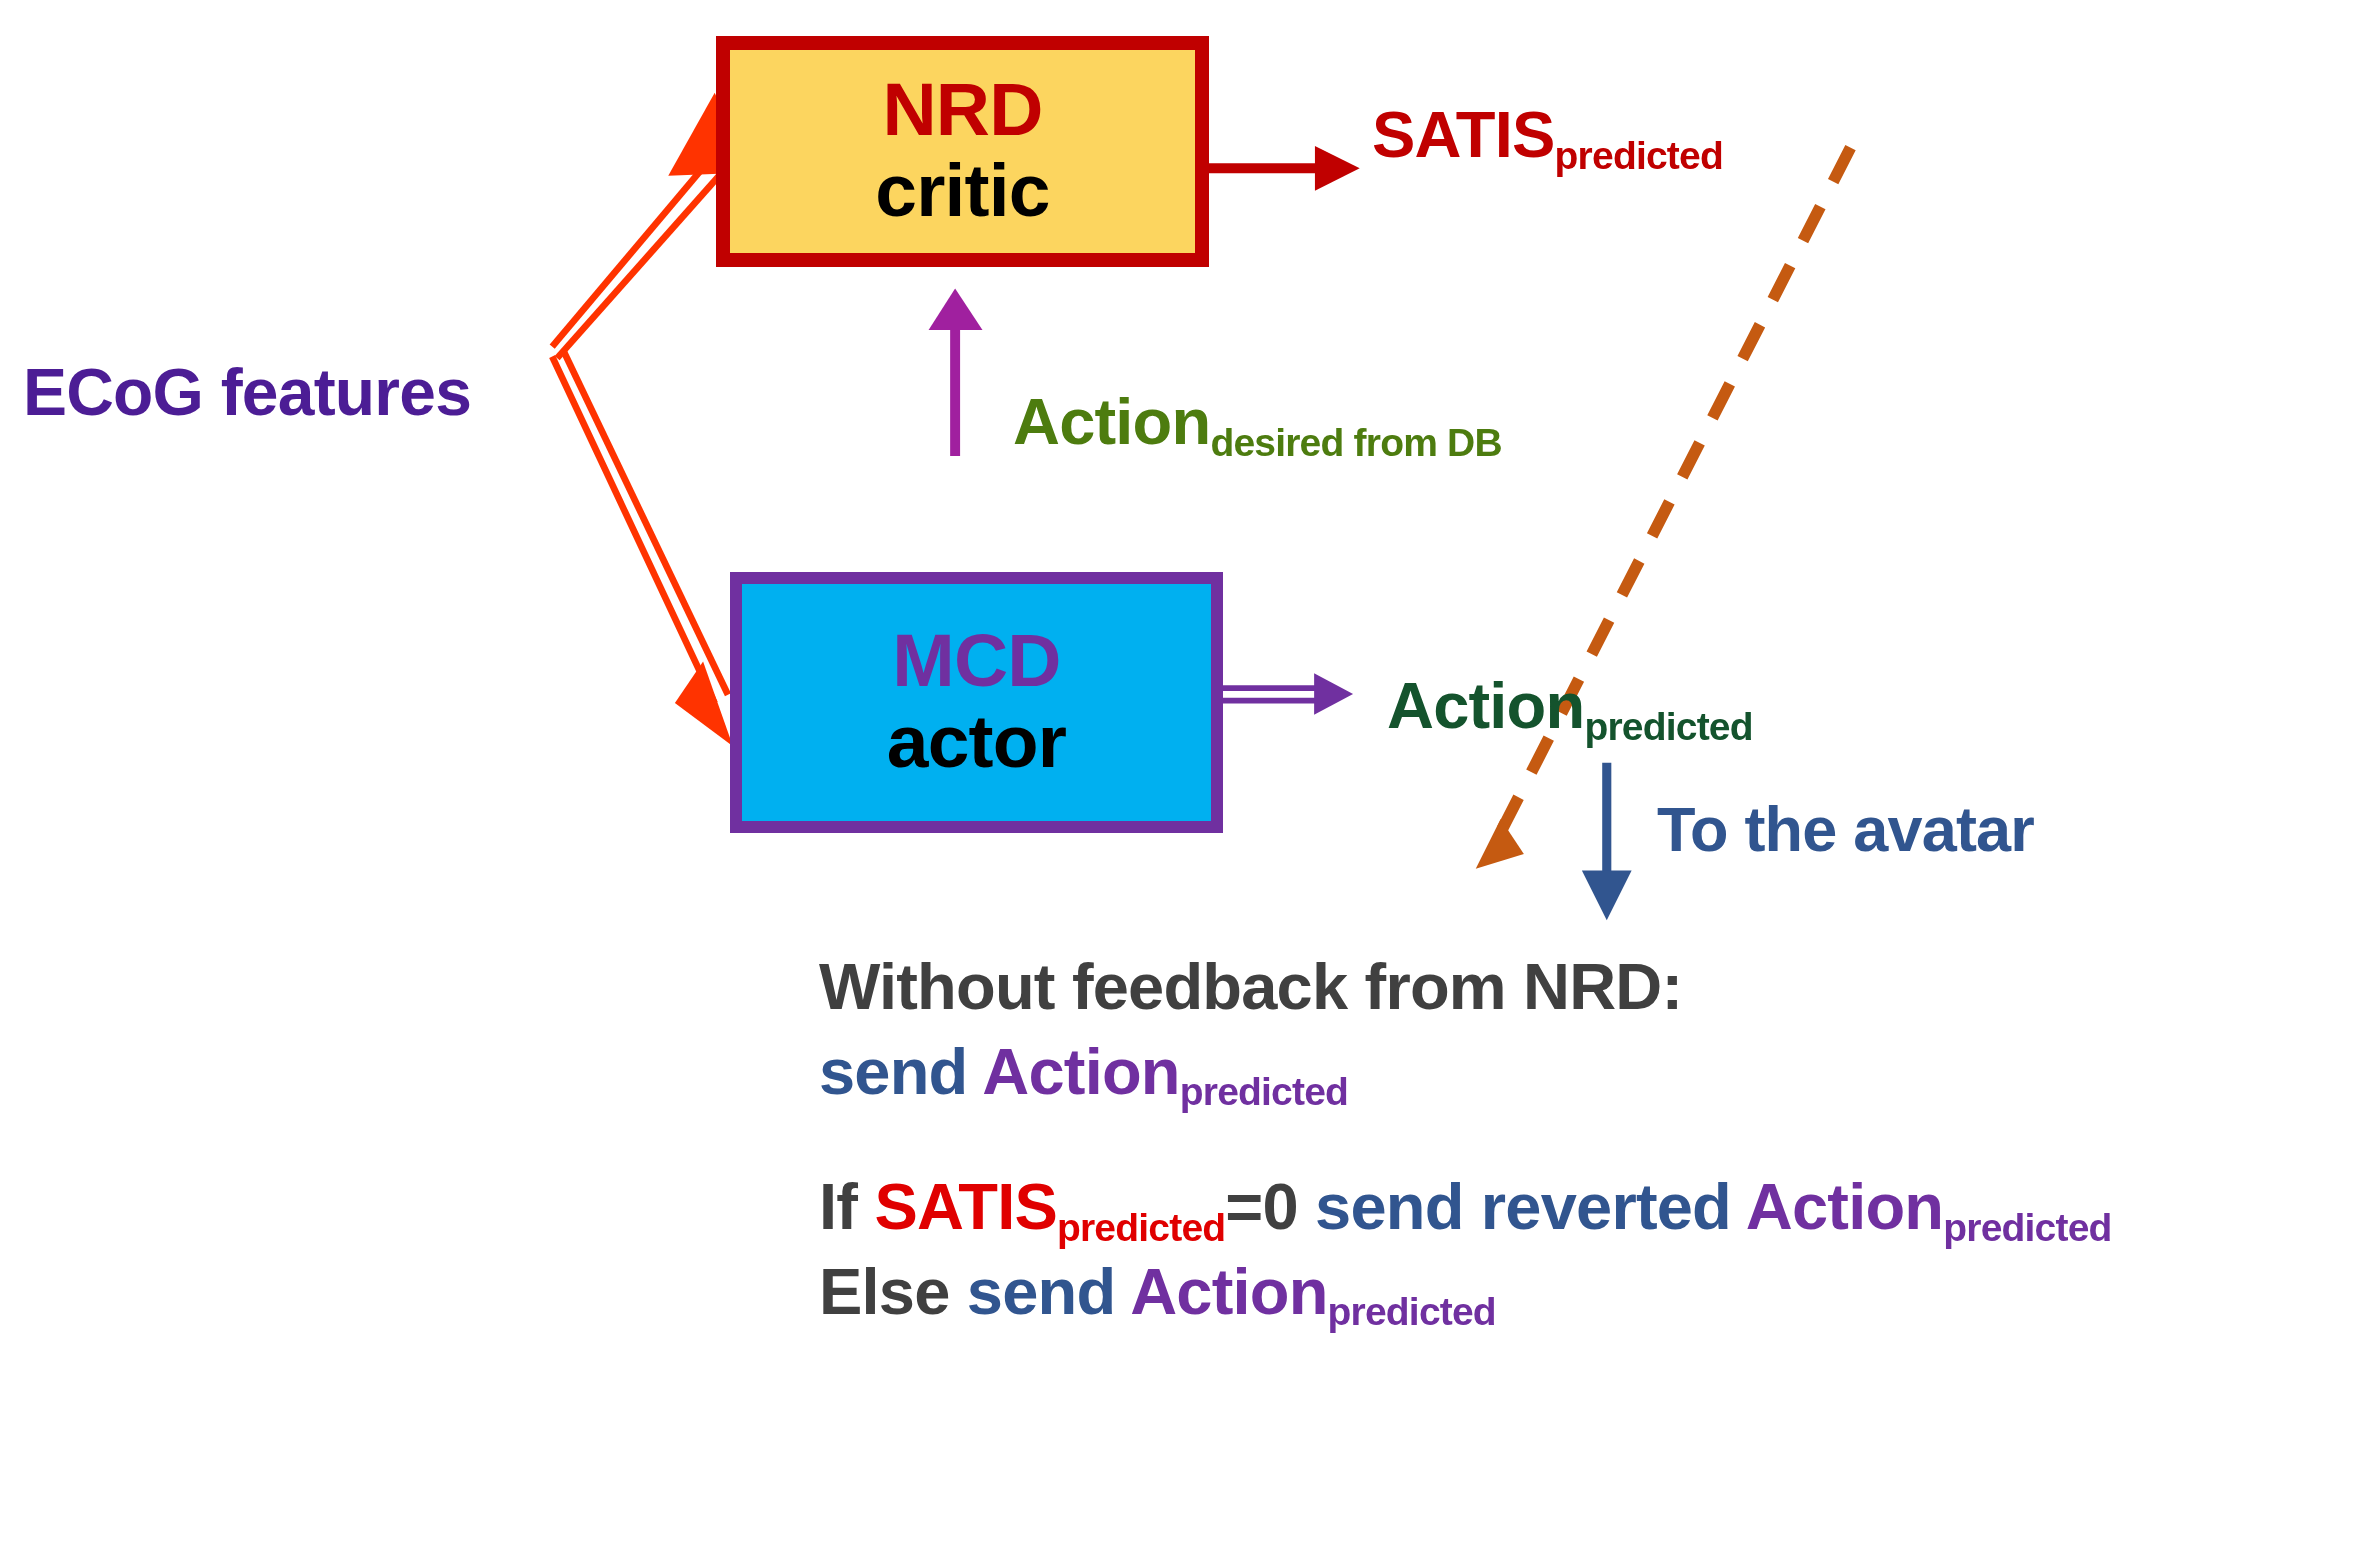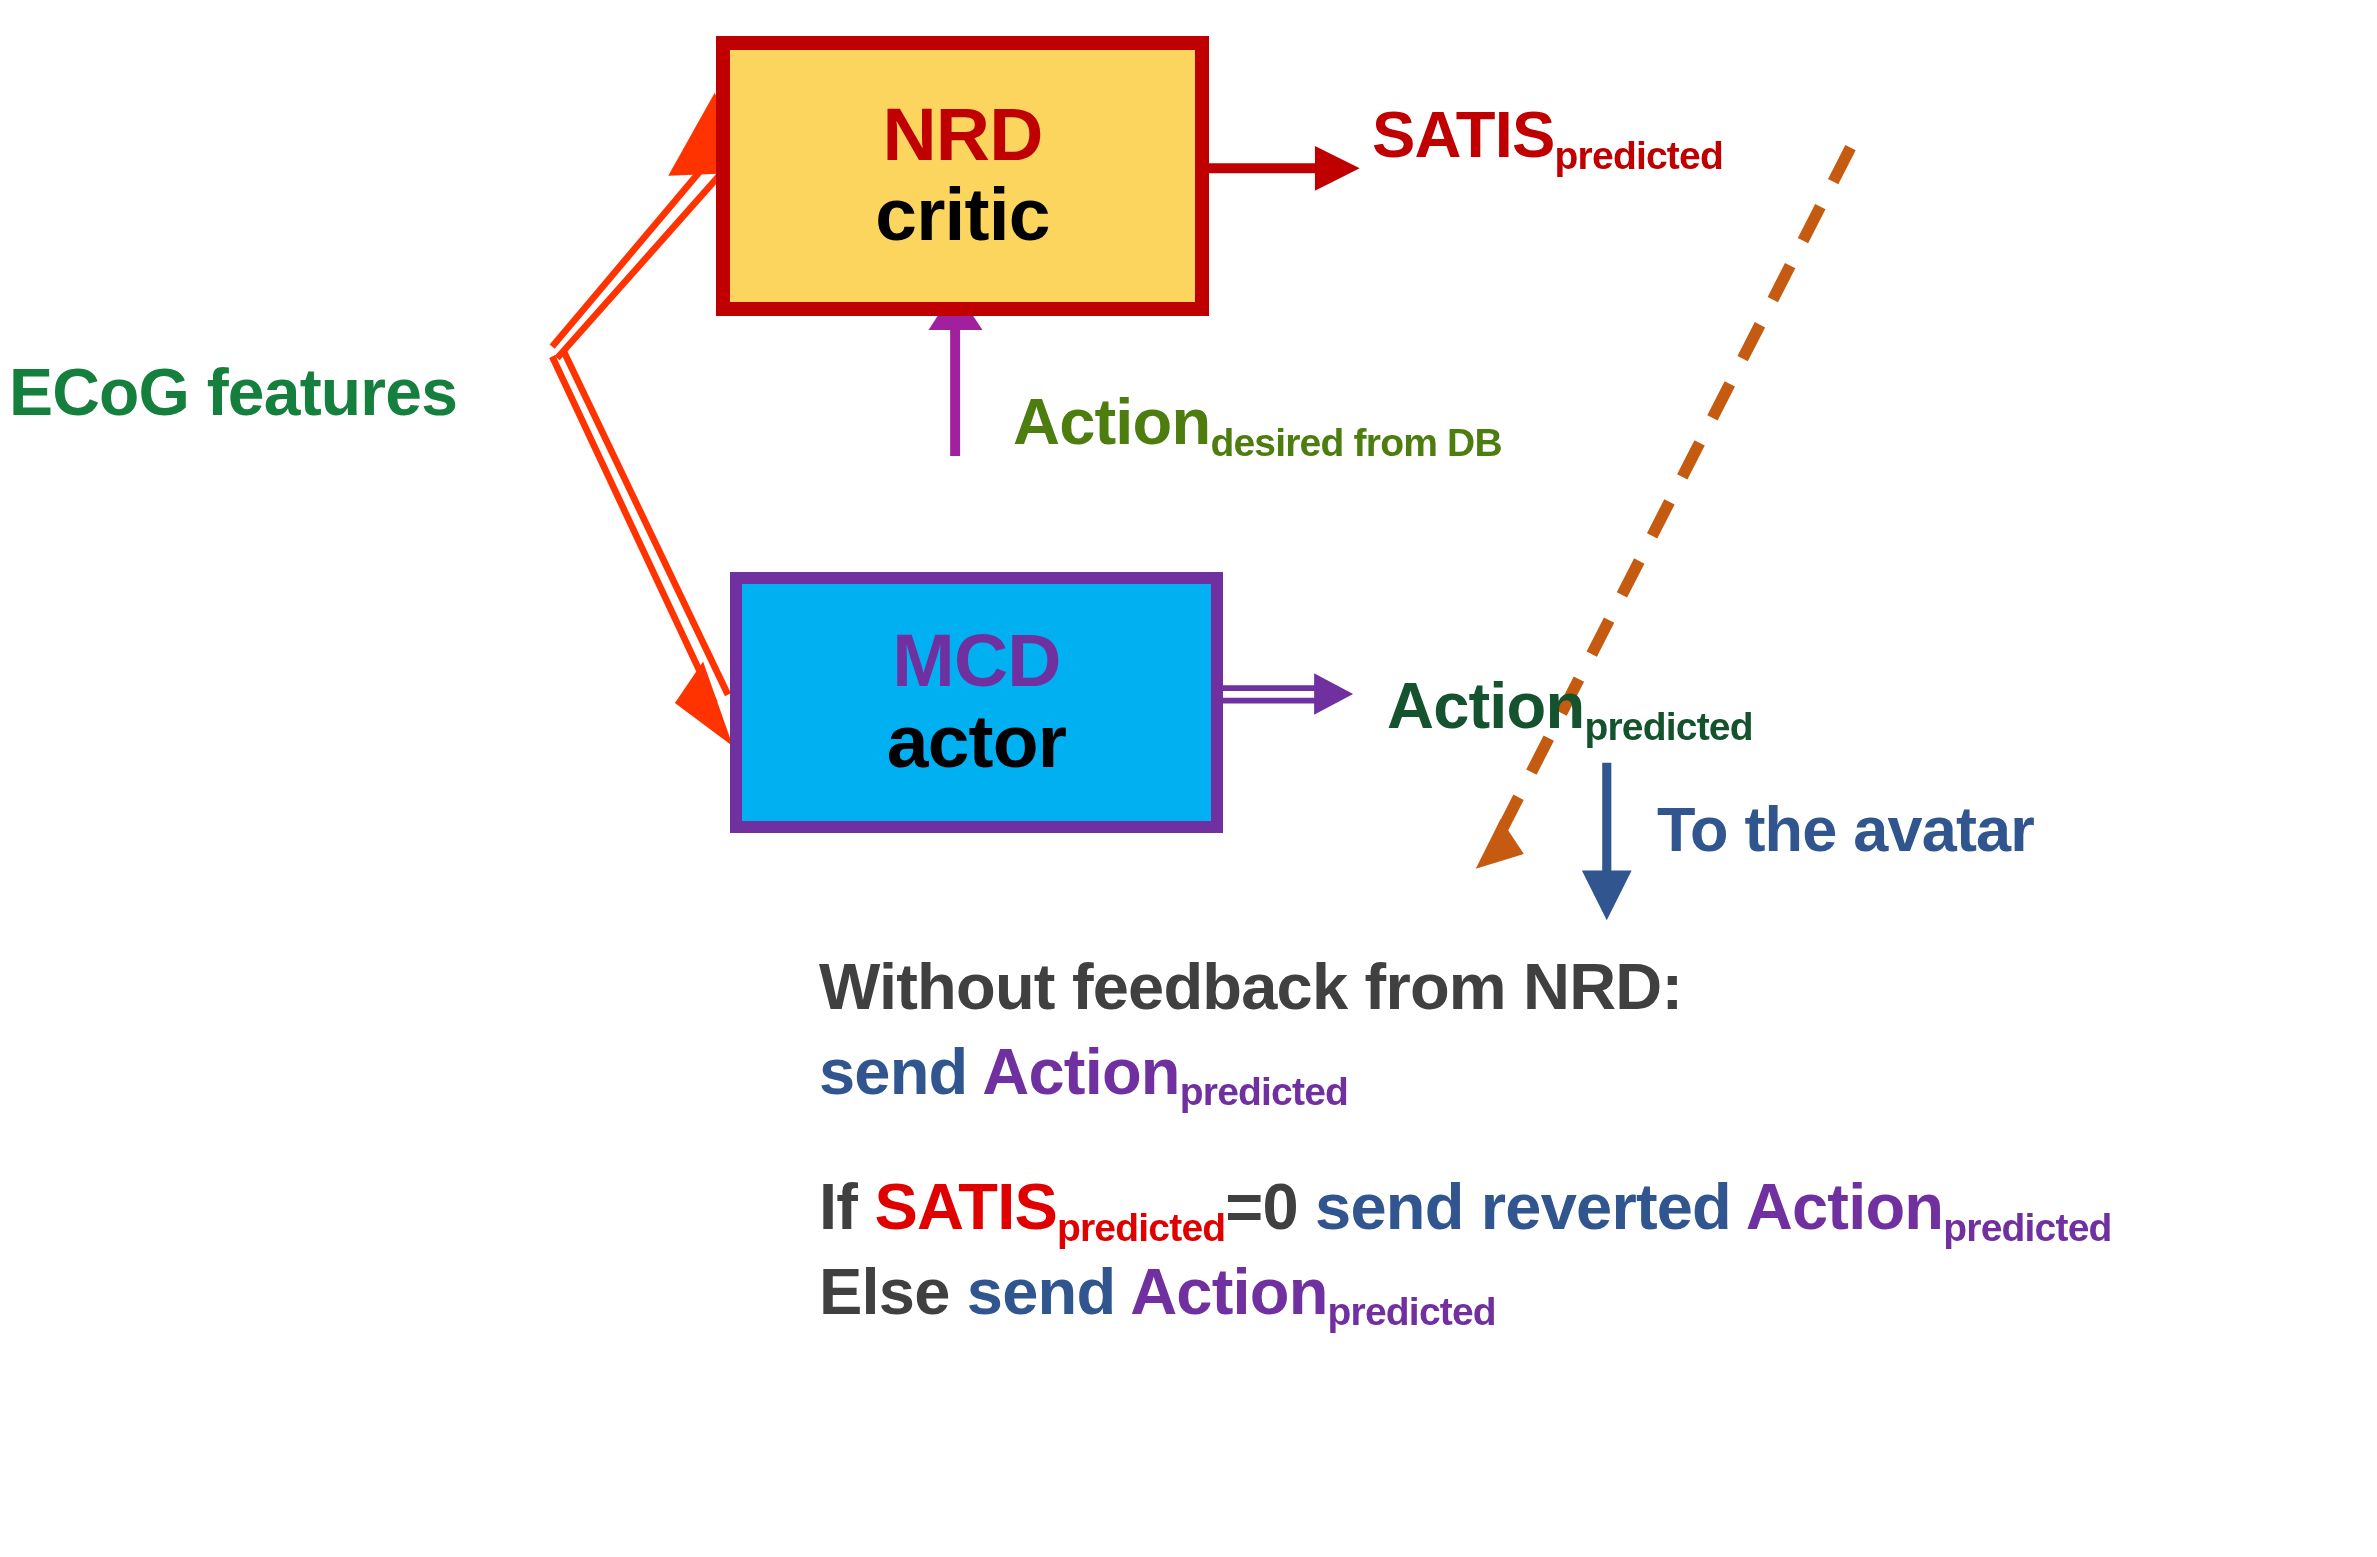--- a/index.html
+++ b/index.html
@@ -30,21 +30,21 @@
   .node-box {
     position: absolute;
     box-sizing: border-box;
     display: flex;
     flex-direction: column;
     align-items: center;
     justify-content: center;
   }
   #nrd-box {
     left: 716px; top: 36px;
-    width: 493px; height: 280px;
+    width: 493px; height: 231px;
     background: #FCD55F;
     border: 14px solid #C00000;
   }
   #mcd-box {
     left: 730px; top: 572px;
     width: 493px; height: 261px;
     background: #00B0F0;
     border: 12.4px solid #7030A0;
   }
   .node-title {
@@ -73,23 +73,23 @@
   }
   .sub {
     font-size: 0.60em;
     vertical-align: baseline;
     position: relative;
     top: 0.30em;
     font-weight: bold;
   }
 
   #ecog-label {
-    left: 9px; top: 358px;
+    left: 23px; top: 358px;
     font-size: 66px;
-    color: #15803d;
+    color: #4c1d95;
     letter-spacing: -0.8px;
   }
   #satis-pred-label {
     left: 1372px; top: 101px;
     font-size: 65px;
     color: #C00000;
     letter-spacing: -0.8px;
   }
   #action-desired-label {
     left: 1013px; top: 388px;

